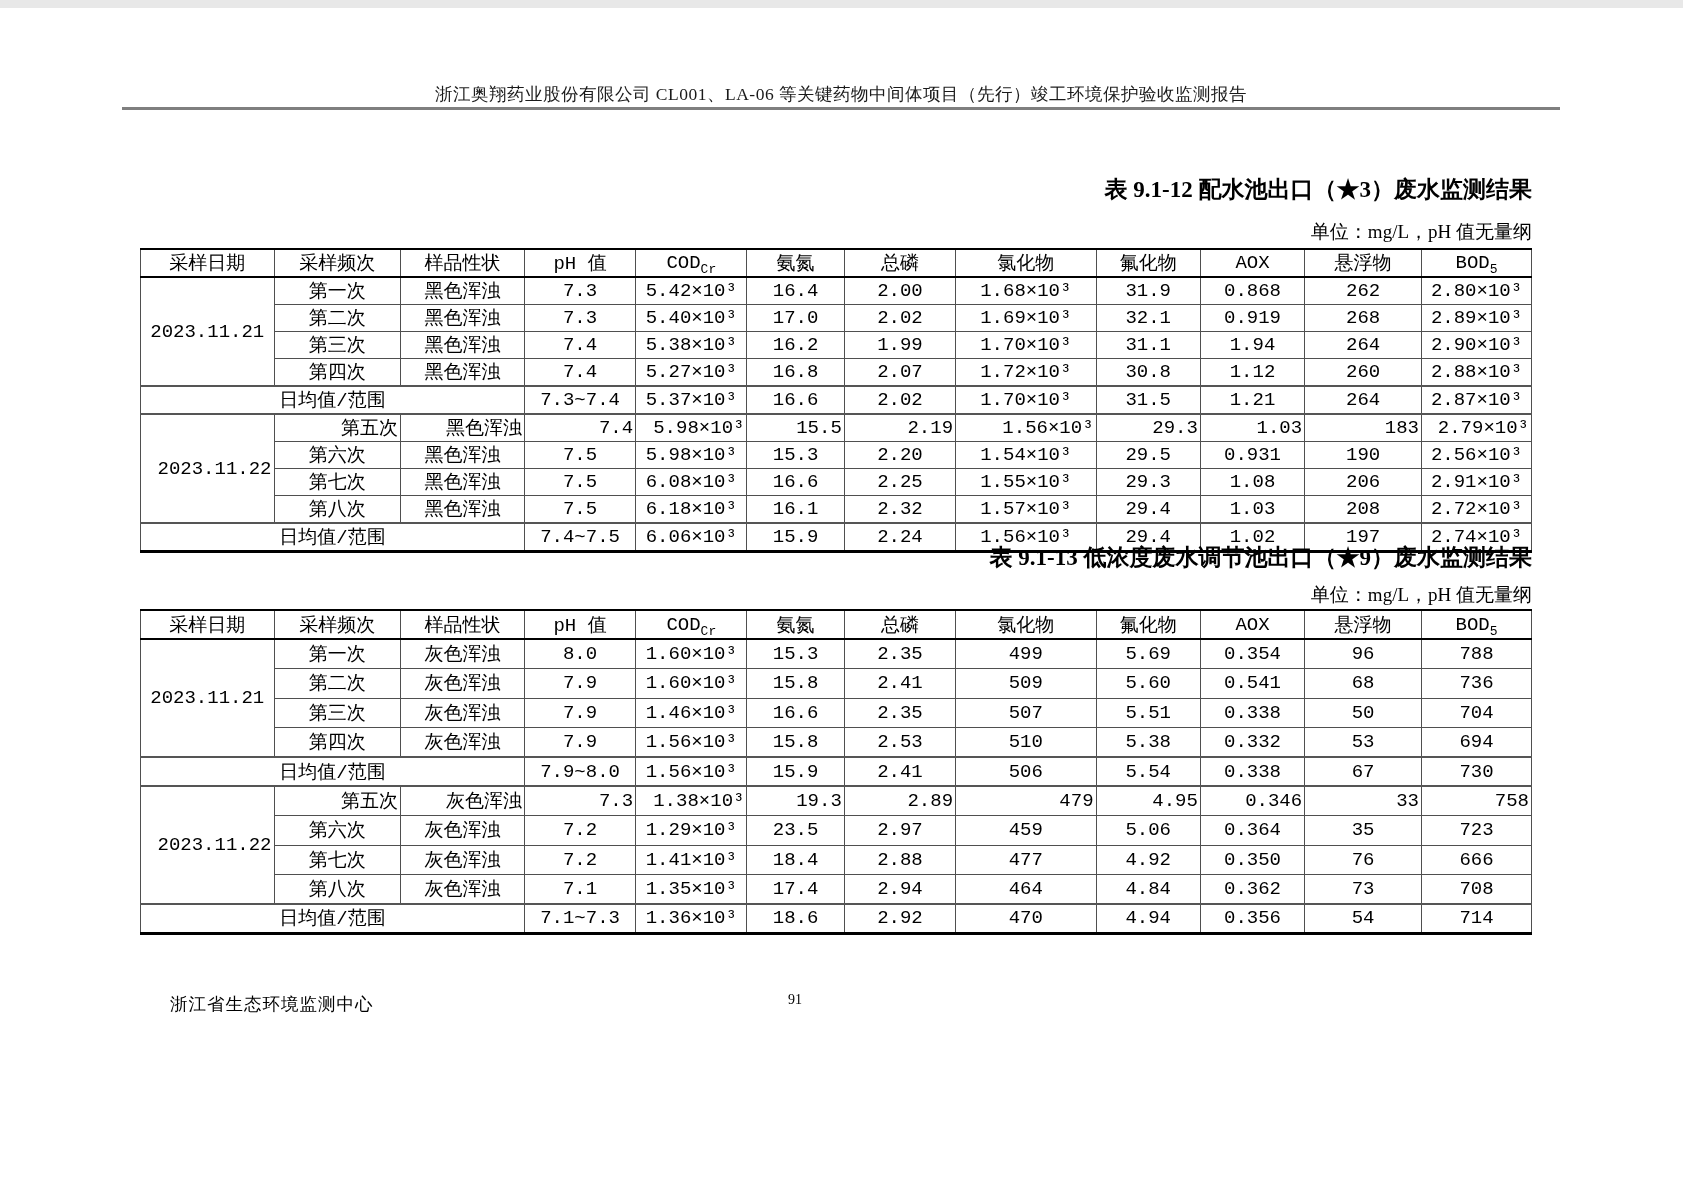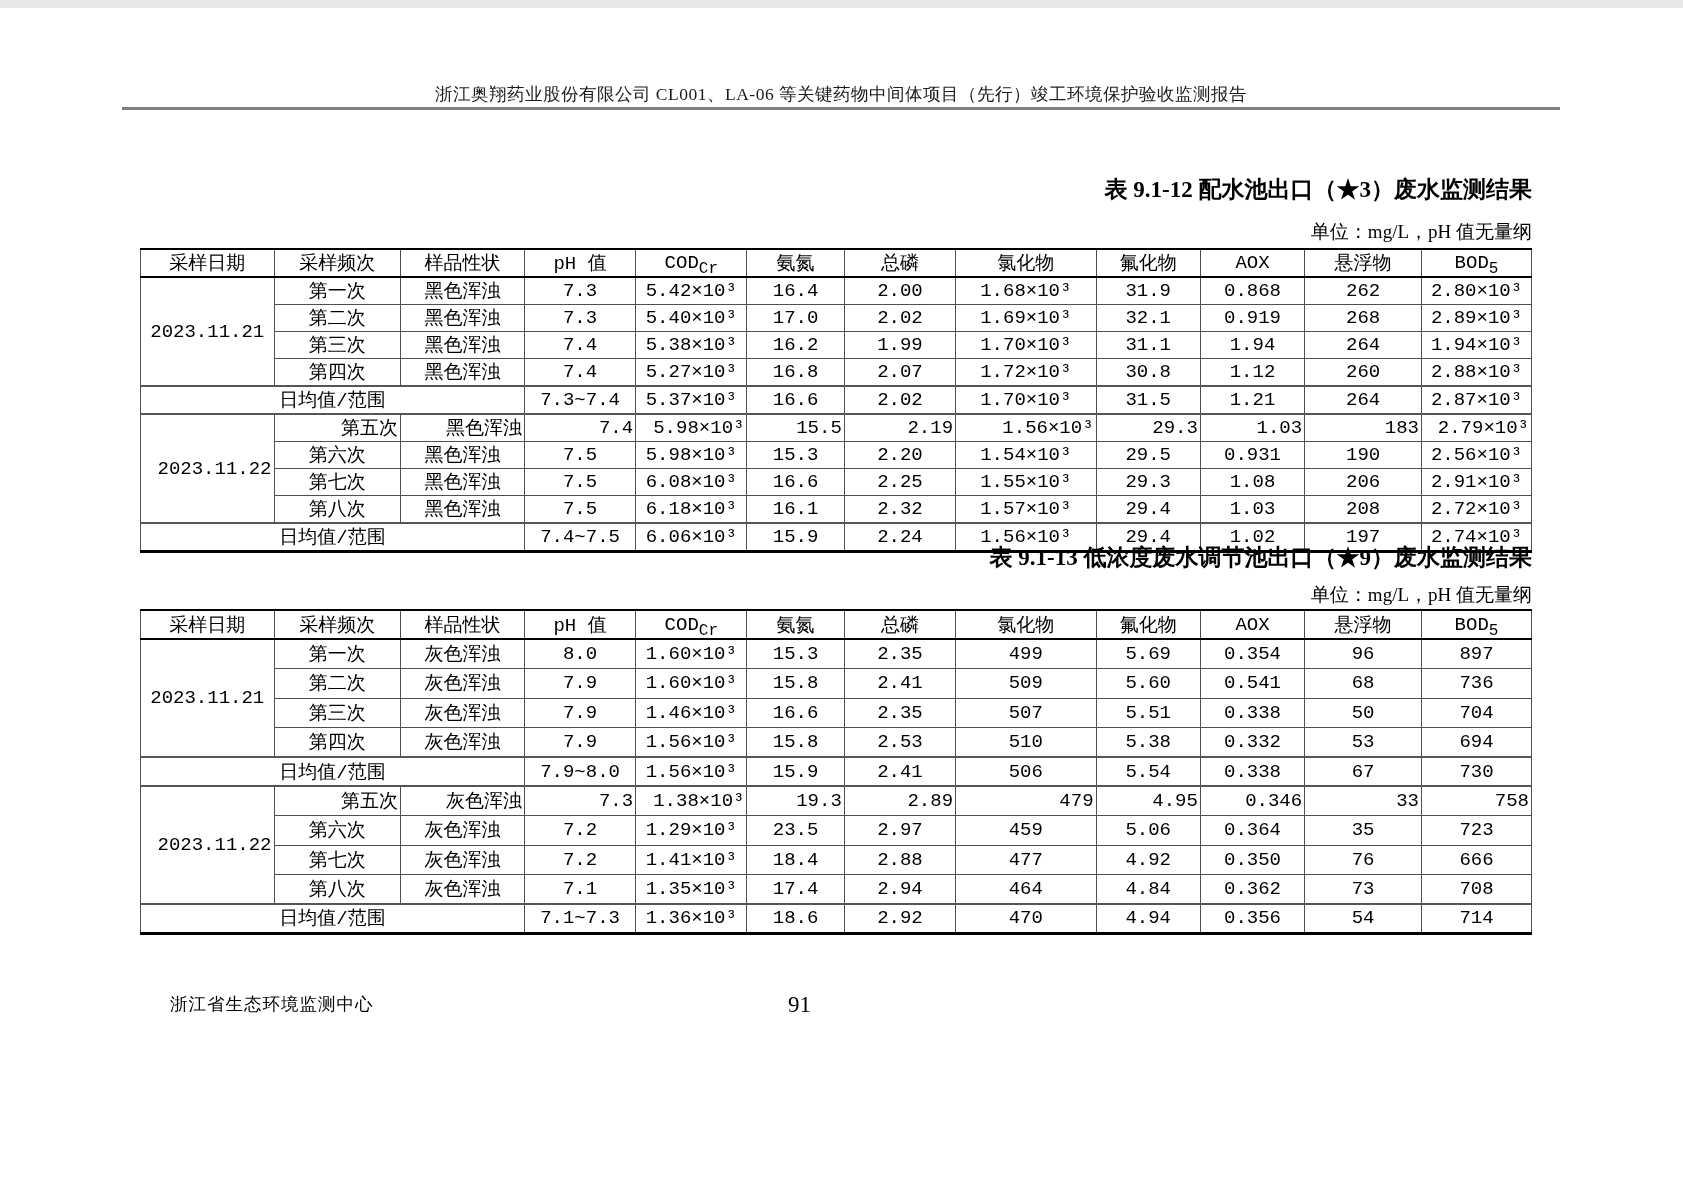--- a/index.html
+++ b/index.html
@@ -46,29 +46,29 @@
     text-align:center; vertical-align:middle;
     font-weight:normal; padding:0 2px;
     overflow:hidden; white-space:nowrap;
   }
   .tbl-1 th, .tbl-1 td { height:26.5px; }
   .tbl-2 th, .tbl-2 td { height:29.4px; }
   table.monitor { border-top:2.5px solid #000; border-bottom:3px solid #000; }
   table.monitor thead th { border-bottom:2px solid #000; }
   table.monitor tr.daily-row td { border-top:2px solid #555; }
   table.monitor tr.group-start td { border-top:2px solid #555;text-align:right; }
-  table.monitor sub { font-size:16px; }
+  table.monitor sub { font-size:13px; }
   sup, sub { line-height:0; }
   .footer-org {
     position:absolute; top:984px; left:170px;
     font-size:17.5px; letter-spacing:1px;
   }
   .footer-page {
     position:absolute; top:984px; left:788px;
-    font-size:23px;
+    font-size:14px;
   }
 </style>
 </head>
 <body>
 
 <div class="page">
 
   <div class="doc-header">浙江奥翔药业股份有限公司 CL001、LA-06 等关键药物中间体项目（先行）竣工环境保护验收监测报告</div>
   <div class="header-rule"></div>
 
@@ -137,21 +137,21 @@
           <td>第三次</td>
           <td>黑色浑浊</td>
           <td>7.4</td>
           <td>5.38×10³</td>
           <td>16.2</td>
           <td>1.99</td>
           <td>1.70×10³</td>
           <td>31.1</td>
           <td>1.94</td>
           <td>264</td>
-          <td>1.94×10³</td>
+          <td>2.90×10³</td>
         </tr>
         <tr>
           <td>第四次</td>
           <td>黑色浑浊</td>
           <td>7.4</td>
           <td>5.27×10³</td>
           <td>16.8</td>
           <td>2.07</td>
           <td>1.72×10³</td>
           <td>30.8</td>
@@ -278,21 +278,21 @@
           <td>第一次</td>
           <td>灰色浑浊</td>
           <td>8.0</td>
           <td>1.60×10³</td>
           <td>15.3</td>
           <td>2.35</td>
           <td>499</td>
           <td>5.69</td>
           <td>0.354</td>
           <td>96</td>
-          <td>897</td>
+          <td>788</td>
         </tr>
         <tr>
           <td>第二次</td>
           <td>灰色浑浊</td>
           <td>7.9</td>
           <td>1.60×10³</td>
           <td>15.8</td>
           <td>2.41</td>
           <td>509</td>
           <td>5.60</td>

